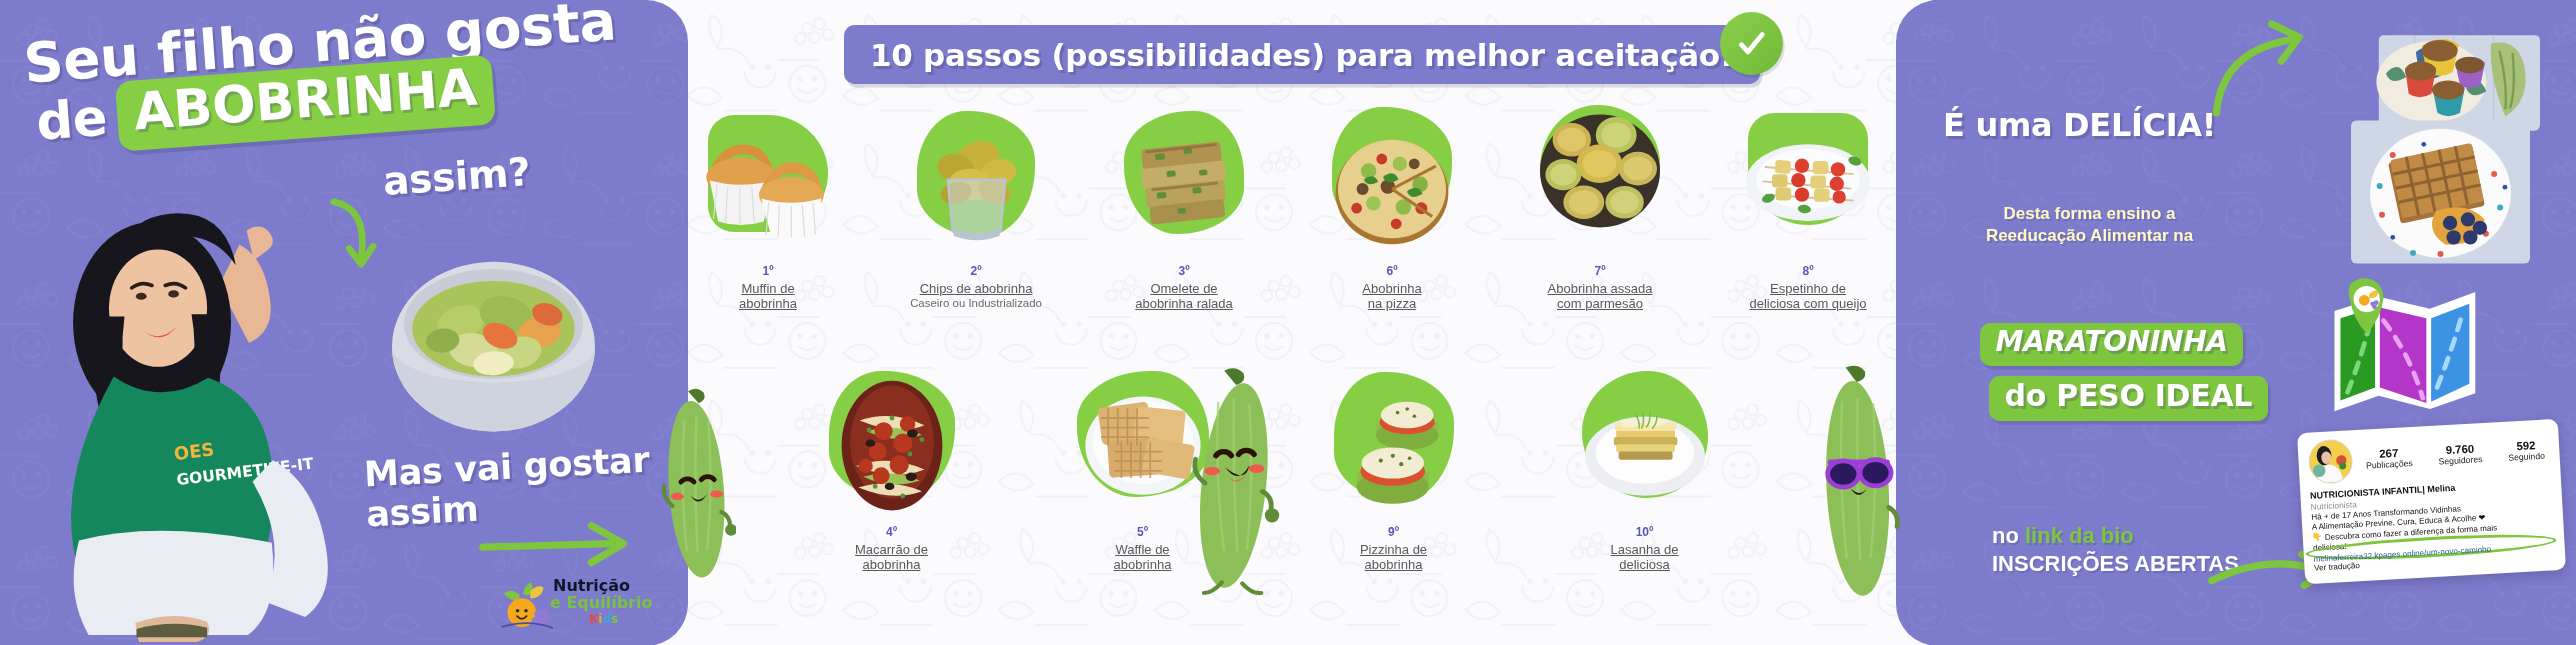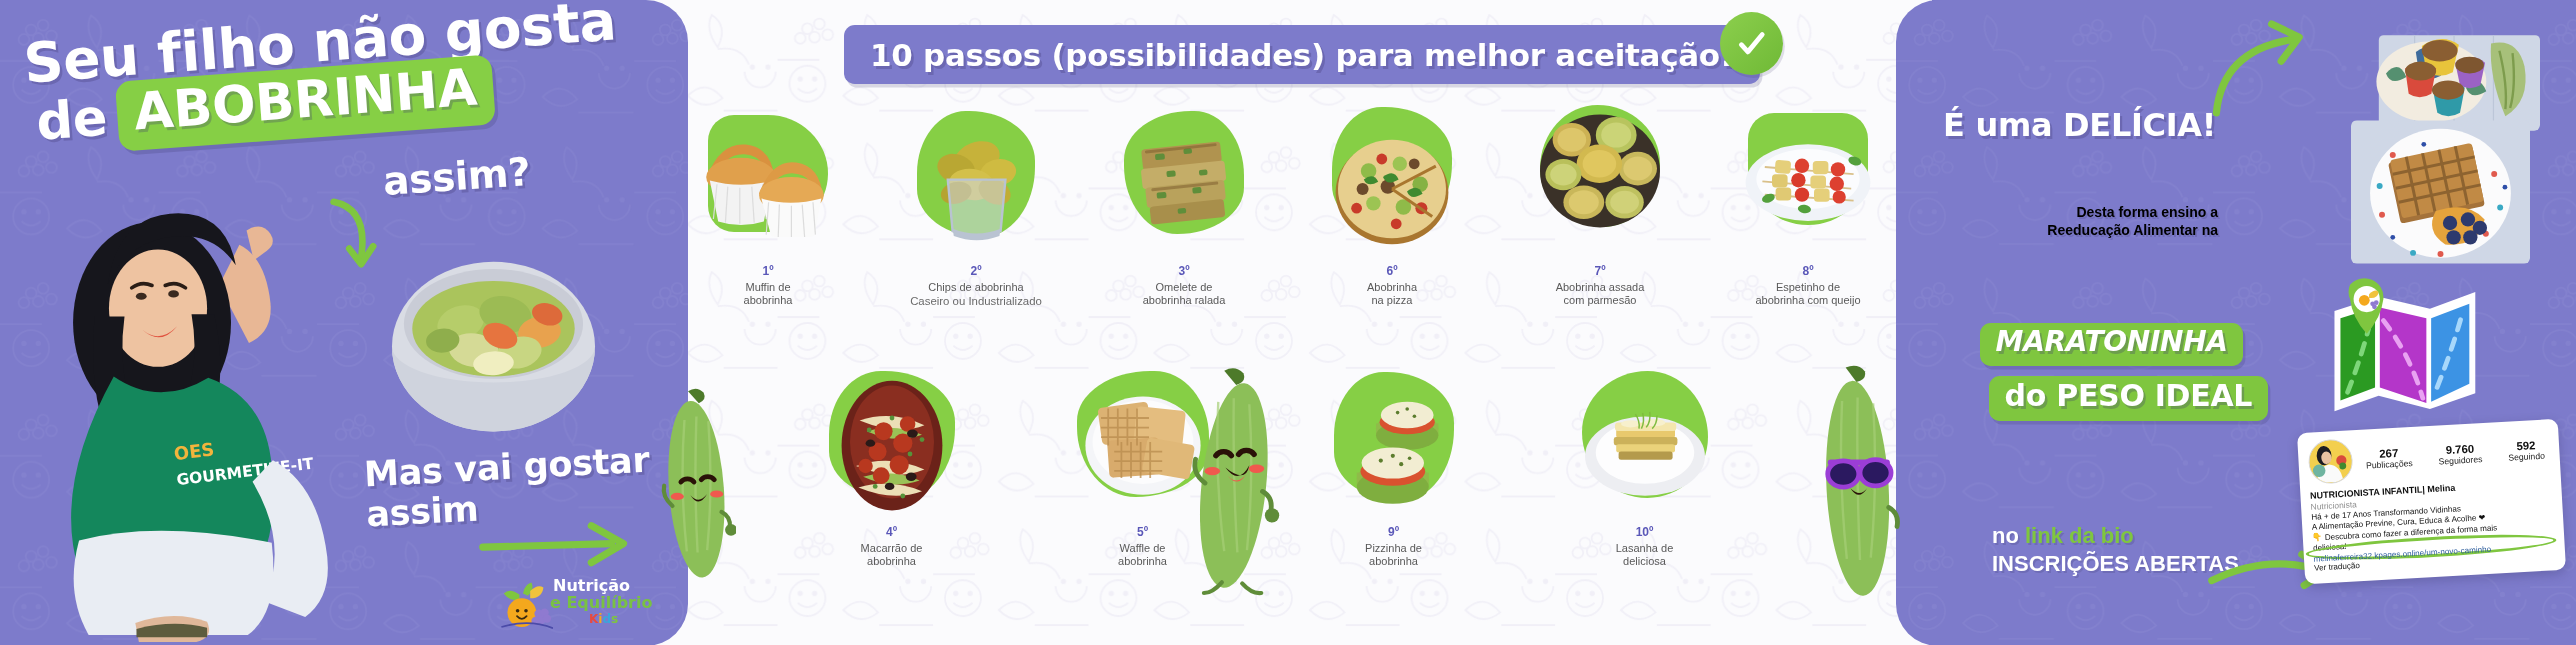--- a/index.html
+++ b/index.html
@@ -59,21 +59,21 @@
 
   .green-curve { position:absolute; left: 318px; top: 197px; width: 102px; height: 102px; }
   .green-arrow-l { position:absolute; left: 478px; top: 516px; width: 161px; height: 54px; }
 
   
   .woman { position:absolute; left: 24px; top: 179px; width: 359px; height: 467px; }
 
   .bowl { position:absolute; left: 383px; top: 257px; width: 221px; height: 179px; }
 
   .logo-kids { position: absolute; left: 499px; top: 574px; width: 156px; height: 63px; }
-  .logo-txt1 { position:absolute; left: 54px; top: 2.4px; font-family:"DejaVu Sans",sans-serif; font-weight:700; font-size: 16px; color:#ffffff; }
+  .logo-txt1 { position:absolute; left: 54px; top: 2.4px; font-family:"DejaVu Sans",sans-serif; font-weight:700; font-size: 16px; color:#0f172a; }
   .logo-txt2 { position:absolute; left: 51px; top: 19px; font-family:"DejaVu Sans",sans-serif; font-weight:700; font-size: 16px; color:#79c143; }
   .logo-txt3 { position:absolute; left: 90px; top: 38px; font-family:"DejaVu Sans",sans-serif; font-weight:700; font-size: 12px; }
   .logo-txt3 i { font-style: normal; }
 
   
   .banner {
     position:absolute; left: 845px; top: 25px; height: 59px;
     background:#7d7bcb; border-radius: 10.8px; display:flex; align-items:center;
     padding: 0 26px; box-shadow: 2.4px 3.6px 0 rgba(60,55,110,.18); z-index: 5;
   }
@@ -100,38 +100,39 @@
   .blob.b3 { border-radius: 70% 52% 70% 56% / 50% 66% 48% 70%; }
 
   .food { position:absolute; left:50%; transform: translateX(-50%); }
 
   .step-no {
     font-family:"Liberation Sans", sans-serif; font-weight:700;
     font-size: 12px; color:#5a57b8; line-height: 1;
   }
   .step-label {
     font-family:"Liberation Sans", sans-serif; font-weight: 400;
-    font-size: 11px; color:#595959; line-height: 1.2; margin-top: 3.6px;
+    font-size: 13px; color:#595959; line-height: 1.2; margin-top: 3.6px;
     white-space: pre-line;
+    text-decoration: underline;
   }
   .step-sub {
     font-family:"Liberation Sans", sans-serif; font-weight: 400;
     font-size: 11.4px; color:#6a6a6a; margin-top: 1.2px;
   }
 
   .zuke { position:absolute; }
 
   
   .r-t1 { position:absolute; left: 1943px; top: 33px; font-size: 26px; line-height: 1.32;
           font-family:"Liberation Sans",sans-serif; font-weight:700; color:#fff;
           text-shadow: 1.8px 2.4px 0 rgba(60,55,110,.22); white-space: pre-line; }
   .r-t2 { position:absolute; left: 1943px; top: 106px; font-size: 32px; }
-  .r-t3 { position:absolute; left: 1961px; top: 203px; font-size: 14px; line-height: 1.3;
-          font-family:"Liberation Sans",sans-serif; font-weight:700; color:#000000;
-          text-shadow: 1.8px 2.4px 0 rgba(60,55,110,.22); white-space: pre-line; text-align:right; width: 257px;}
+  .r-t3 { position:absolute; left: 1961px; top: 203px; font-size: 17px; line-height: 1.3;
+          font-family:"Liberation Sans",sans-serif; font-weight:700; color:#fef9c3;
+          text-shadow: 1.8px 2.4px 0 rgba(60,55,110,.22); white-space: pre-line; text-align:center; width: 257px;}
 
   .pill-y {
     position:absolute; left: 2042px; top: 275px; background:#f0ad24;
     border-radius: 10.8px; padding: 2.4px 20.3px 7.2px 20.3px;
     box-shadow: 2.4px 3.6px 0 rgba(60,55,110,.2);
   }
   .pill-y span { font-size: 30px; }
   .pill-g1 {
     position:absolute; left: 1980px; top: 323px; background:#7fc63f;
     border-radius: 10.8px; padding: 2.4px 15.6px 7.2px 15.6px;
@@ -526,21 +527,21 @@
             </g>
             <g fill="#53a03c">
               <ellipse cx="44" cy="112" rx="11" ry="7" transform="rotate(-20 44 112)"></ellipse>
               <ellipse cx="188" cy="50" rx="11" ry="7" transform="rotate(18 188 50)"></ellipse>
               <ellipse cx="104" cy="130" rx="11" ry="7" transform="rotate(8 104 130)"></ellipse>
             </g>
           </svg>
         </div>
         <div class="step-no">8º</div>
         <div class="step-label">Espetinho de
-abobrinha com queijo</div>
+deliciosa com queijo</div>
       </div>
     </div>
 
     <div class="grid-row row2">
 
       <div class="item" style="width:251px">
         <div style="position:relative;height:167px">
           <div class="blob b2" style="top:12px;width:126px;height:129px"></div>
           <svg class="food" viewBox="0 0 200 230" style="top:16.7px;width:120px;height:138px">
             <ellipse cx="100" cy="116" rx="84" ry="108" fill="#6b2219"></ellipse>

